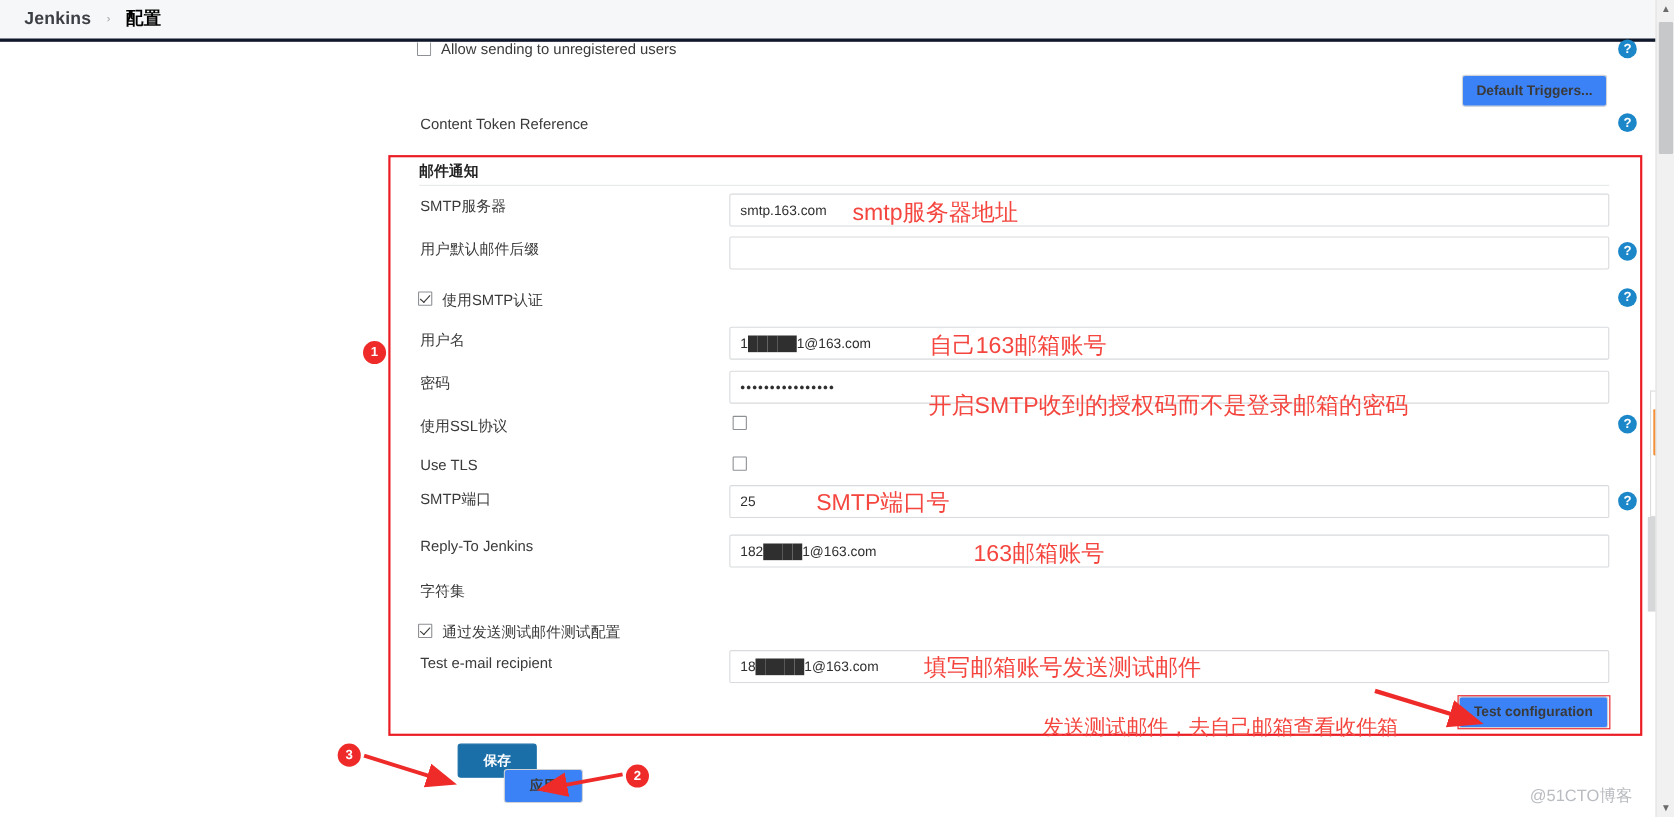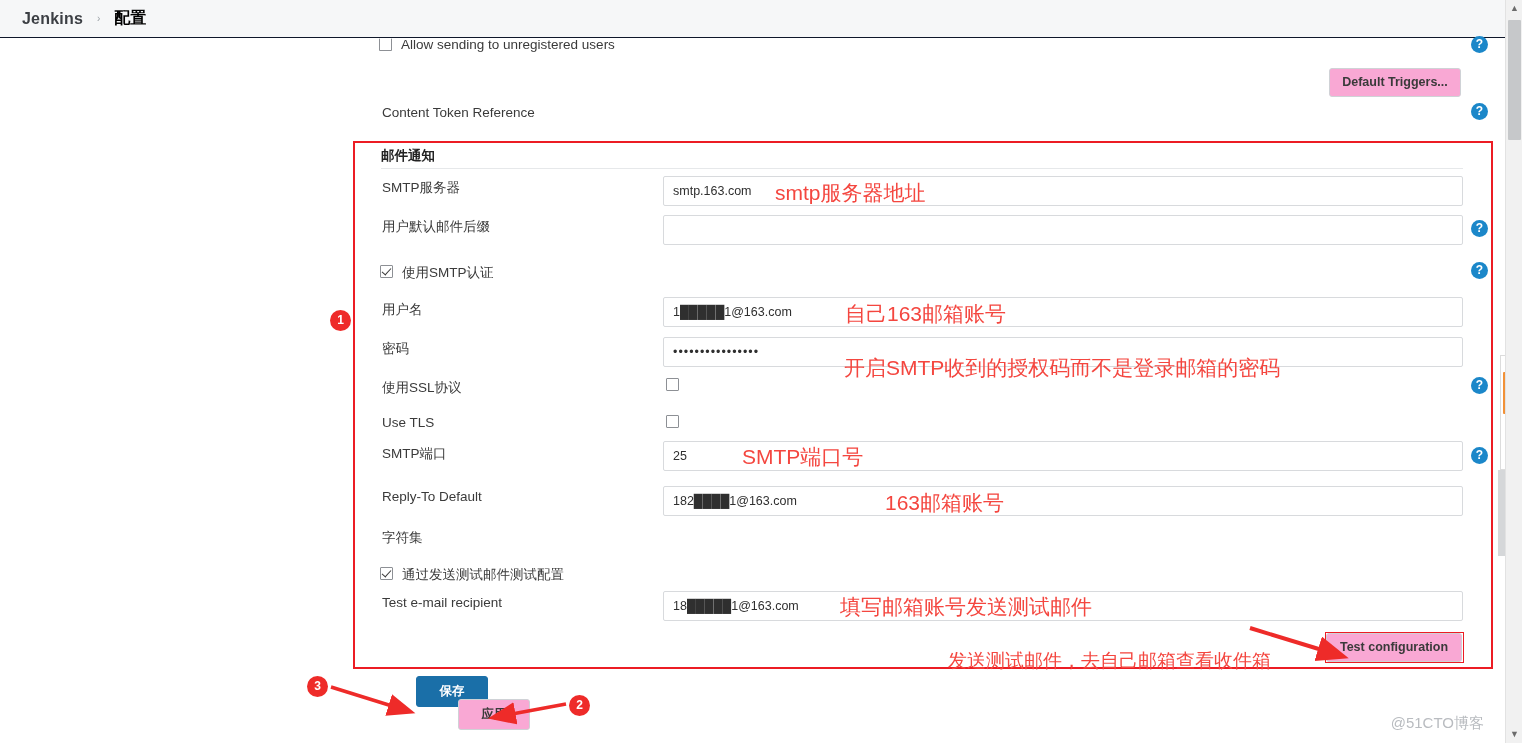--- a/index.html
+++ b/index.html
@@ -14,21 +14,21 @@
     position: relative;
     width: 1522px; height: 743px;
     background: #ffffff;
   }
 
   
   .topbar {
     position: absolute; left: 0; top: 0;
     width: 1522px; height: 38px;
     background: #f6f7f8;
-    border-bottom: 1px solid #0f172a;
+    border-bottom: 3px solid #0f172a;
     display: flex; align-items: center;
     padding-left: 22px;
   }
   .crumb-home {
     font-size: 16px; font-weight: bold; color: #3c3f44;
     letter-spacing: .2px;
   }
   .crumb-sep {
     margin: 0 14px; font-size: 10px; color: #9aa0a6;
   }
@@ -83,21 +83,21 @@
     background: #1b87c9;
     color: #fff;
     font-size: 12px; font-weight: bold;
     text-align: center; line-height: 17px;
     font-family: "Liberation Sans", sans-serif;
   }
 
   
   .btn {
     position: absolute;
-    background: #f9a8d4;
+    background: #3b82f6;
     border: 1px solid #cfd2d6;
     border-radius: 3px;
     font-size: 12.5px;
     font-weight: bold;
     color: #3a3a3a;
     text-align: center;
     cursor: pointer;
     white-space: nowrap;
   }
   .btn.primary {
@@ -267,21 +267,21 @@
   <div class="cbx" style="left:666px; top:378px;"></div>
   <div class="help" style="left:1471px; top:377px;">?</div>
 
   <div class="lbl" style="position:absolute; left:382px; top:415px;">Use TLS</div>
   <div class="cbx" style="left:666px; top:415px;"></div>
 
   <div class="lbl" style="position:absolute; left:382px; top:445px;">SMTP端口</div>
   <div class="inp" style="left:663px; top:441px; width:800px;">25</div>
   <div class="help" style="left:1471px; top:447px;">?</div>
 
-  <div class="lbl" style="position:absolute; left:382px; top:489px;">Reply-To Default</div>
+  <div class="lbl" style="position:absolute; left:382px; top:489px;">Reply-To Jenkins</div>
   <div class="inp" style="left:663px; top:486px; width:800px;">
     <span class="email-val">182████1@163.com</span>
   </div>
 
   <div class="lbl" style="position:absolute; left:382px; top:529px;">字符集</div>
 
   <div class="cbx checked" style="left:380px; top:567px;"></div>
   <div class="lbl" style="position:absolute; left:402px; top:566px;">通过发送测试邮件测试配置</div>
 
   <div class="lbl" style="position:absolute; left:382px; top:595px;">Test e-mail recipient</div>

